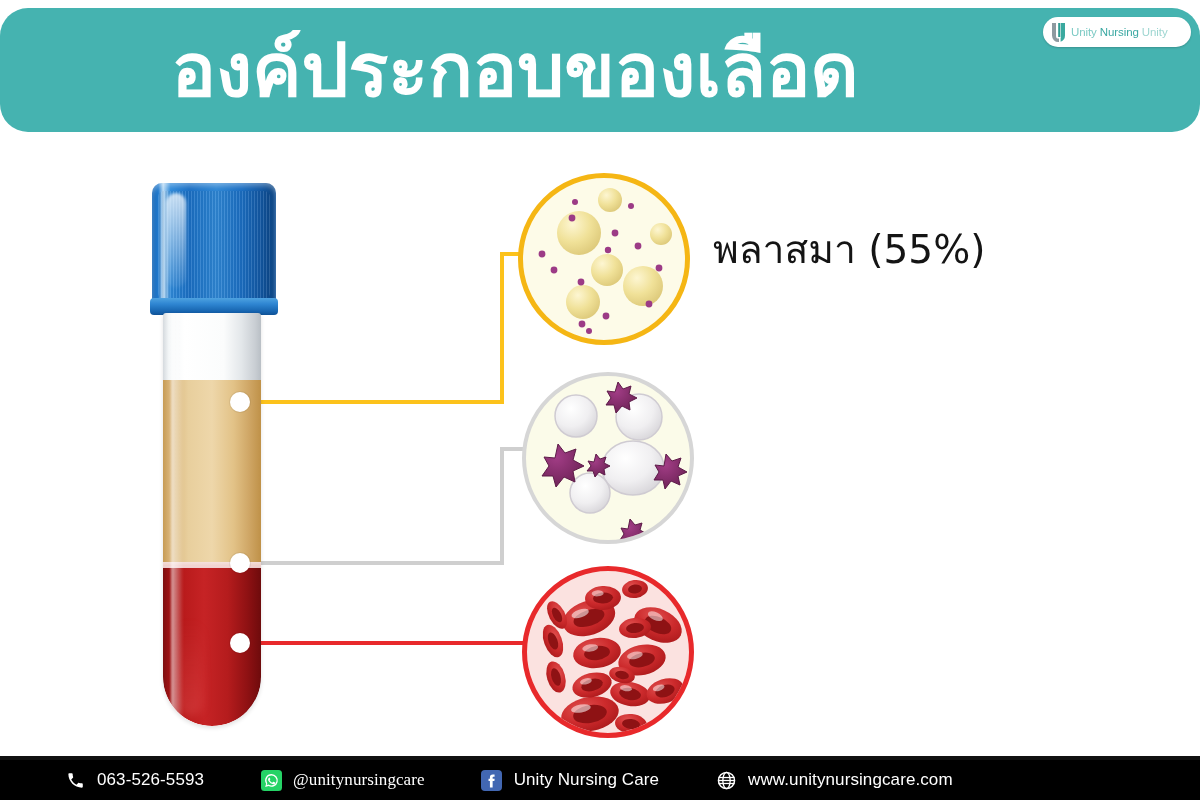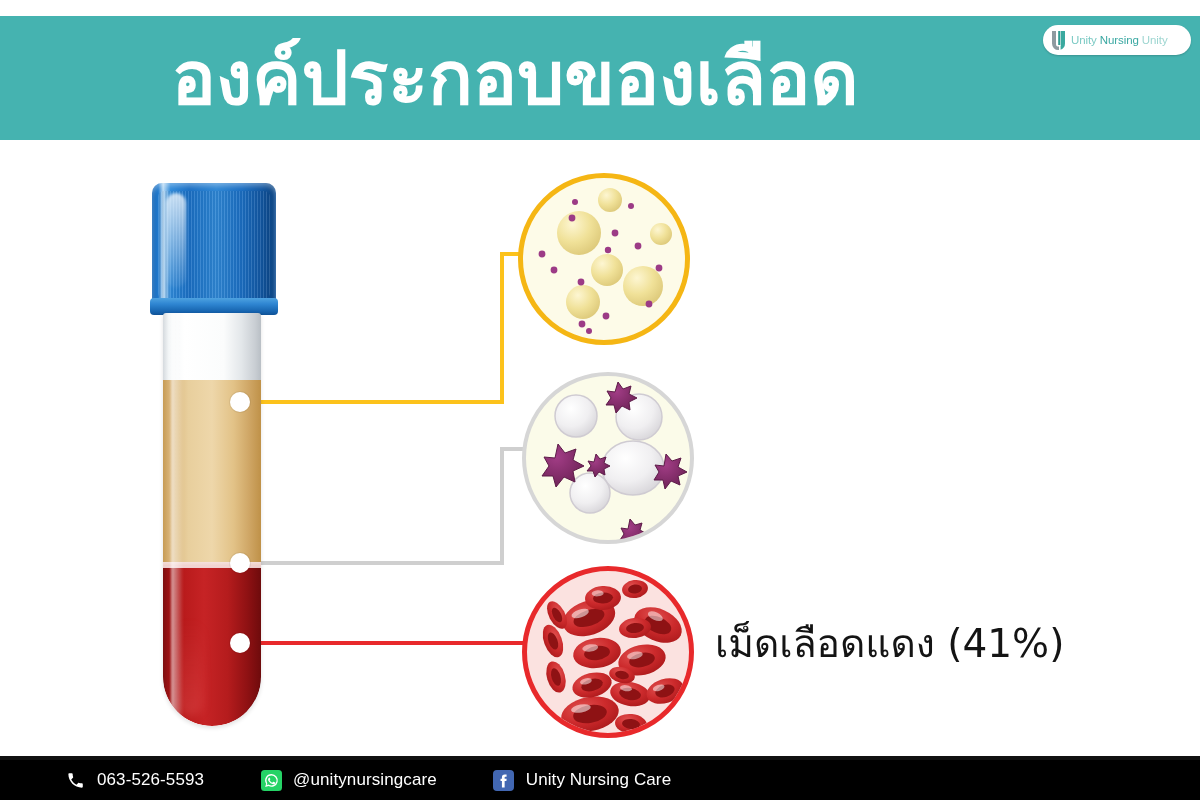--- a/index.html
+++ b/index.html
@@ -15,24 +15,25 @@
     position: relative;
     width: 1200px;
     height: 800px;
     background: #ffffff;
     overflow: hidden;
   }
 
   
   .header-bar {
     position: absolute;
-    left: 0; top: 16px;
+    left: 0; top: 8px;
     width: 1200px;
     height: 124px;
     background: #45b3b0;
+    border-radius: 28px;
   }
   .header-title {
     position: absolute;
     left: 0; top: 10px;
     width: 1030px;
     text-align: center;
     color: #ffffff;
     font-size: 74px;
     line-height: 104px;
     font-weight: 700;
@@ -451,51 +452,63 @@
           <ellipse rx="7" ry="4" fill="#8e1214"></ellipse>
         </g>
         <g transform="translate(108,18) rotate(-8)">
           <ellipse rx="13" ry="9" fill="url(#grbc)"></ellipse>
           <ellipse rx="7" ry="4.5" fill="#8e1214"></ellipse>
         </g>
       </g>
     </svg>
   </div>
 
-
-
-  <div class="label label-rbc">เม็ดเลือดแดง  (41%)</div>
+  <div class="label label-plasma">พลาสมา (55%)</div>
+
+
 
   <div class="footer-rule"></div>
   <div class="footer-bar">
 
     <div class="f-item" style="margin-left:64px;">
       <span class="f-ico">
         <svg width="19" height="19" viewBox="0 0 24 24" fill="#ffffff">
           <path d="M6.6 10.8c1.4 2.8 3.8 5.1 6.6 6.6l2.2-2.2c.3-.3.7-.4 1.1-.2 1.2.4 2.4.6 3.7.6.6 0 1 .4 1 1V20c0 .6-.4 1-1 1C10.7 21 3 13.3 3 3.8c0-.6.4-1 1-1h3.4c.6 0 1 .4 1 1 0 1.3.2 2.5.6 3.7.1.4 0 .8-.2 1.1l-2.2 2.2z"></path>
         </svg>
       </span>
       <span class="f-text">063-526-5593</span>
     </div>
 
-    <div class="f-item" style="margin-left:56px;">
+    <div class="f-item" style="margin-left:56px;font-family:Liberation Serif, serif;">
       <span class="f-ico">
         <svg width="21" height="21" viewBox="0 0 24 24">
           <rect x="0" y="0" width="24" height="24" rx="4" fill="#25d366"></rect>
           <path d="M12 4.6a7.3 7.3 0 0 0-6.2 11.1L4.8 19.4l3.8-1a7.3 7.3 0 1 0 3.4-13.8zm0 1.6a5.7 5.7 0 1 1-2.9 10.6l-.3-.2-2.2.6.6-2.2-.2-.3A5.7 5.7 0 0 1 12 6.2zm-2.6 2.6c-.2 0-.4.1-.6.3-.2.2-.7.7-.7 1.7s.7 1.9.8 2c.1.2 1.4 2.2 3.4 3 1.7.7 2 .6 2.4.5.4 0 1.2-.5 1.4-1 .2-.5.2-.9.1-1l-.6-.3-1.3-.6c-.2-.1-.3 0-.4.1l-.6.8c-.1.1-.2.2-.4.1-.2-.1-.9-.4-1.7-1.1-.6-.6-1-1.2-1.2-1.4-.1-.2 0-.3.1-.4l.3-.4.2-.4v-.4l-.6-1.4c-.1-.3-.3-.3-.4-.3h-.2z" fill="#ffffff"></path>
         </svg>
       </span>
       <span class="f-text">@unitynursingcare</span>
     </div>
 
     <div class="f-item" style="margin-left:56px;">
       <span class="f-ico">
         <svg width="21" height="21" viewBox="0 0 24 24">
           <rect x="0" y="0" width="24" height="24" rx="4.5" fill="#4267b2"></rect>
           <path d="M15.6 12.6h-2.3V20h-3.1v-7.4H8.6V10h1.6V8.5c0-2 .9-3.3 3.3-3.3h2v2.6h-1.2c-.9 0-1 .3-1 1V10h2.3l-.3 2.6z" fill="#ffffff"></path>
         </svg>
       </span>
       <span class="f-text">Unity Nursing Care</span>
     </div>
 
+    <div class="f-item" style="margin-left:56px;">
+      <span class="f-ico">
+        <svg width="21" height="21" viewBox="0 0 24 24">
+          <circle cx="12" cy="12" r="9.2" fill="none" stroke="#ffffff" stroke-width="1.7"></circle>
+          <ellipse cx="12" cy="12" rx="4.2" ry="9.2" fill="none" stroke="#ffffff" stroke-width="1.5"></ellipse>
+          <line x1="2.9" y1="8.6" x2="21.1" y2="8.6" stroke="#ffffff" stroke-width="1.5"></line>
+          <line x1="2.9" y1="15.4" x2="21.1" y2="15.4" stroke="#ffffff" stroke-width="1.5"></line>
+          <line x1="2.8" y1="12" x2="21.2" y2="12" stroke="#ffffff" stroke-width="1.5"></line>
+        </svg>
+      </span>
+      <span class="f-text">www.unitynursingcare.com</span>
+    </div>
 
   </div>
 </div>
 
 </body></html>

